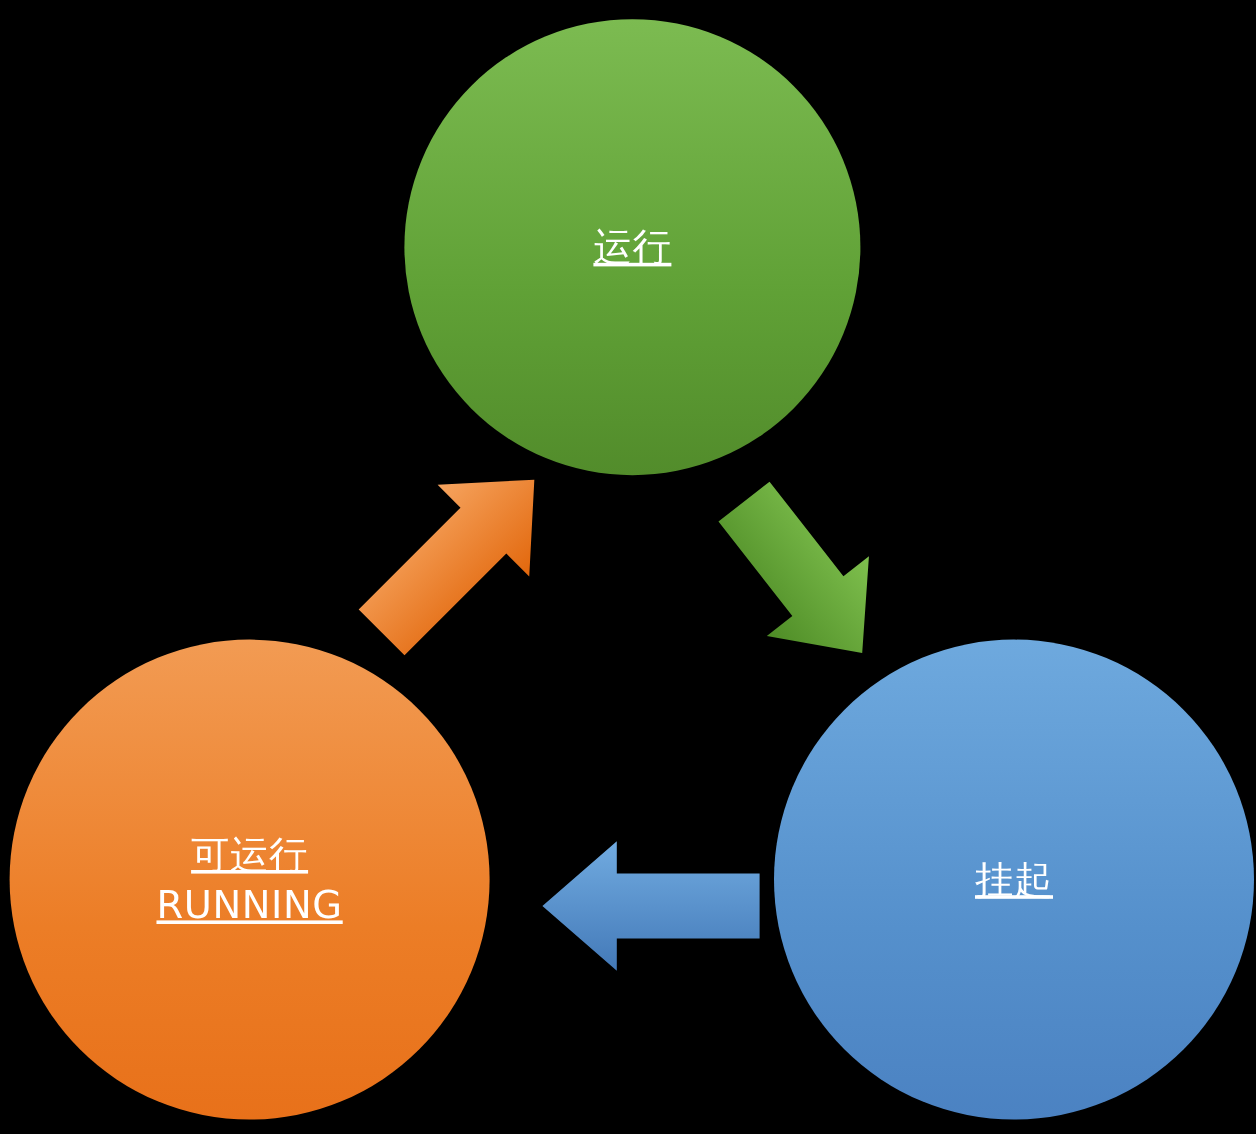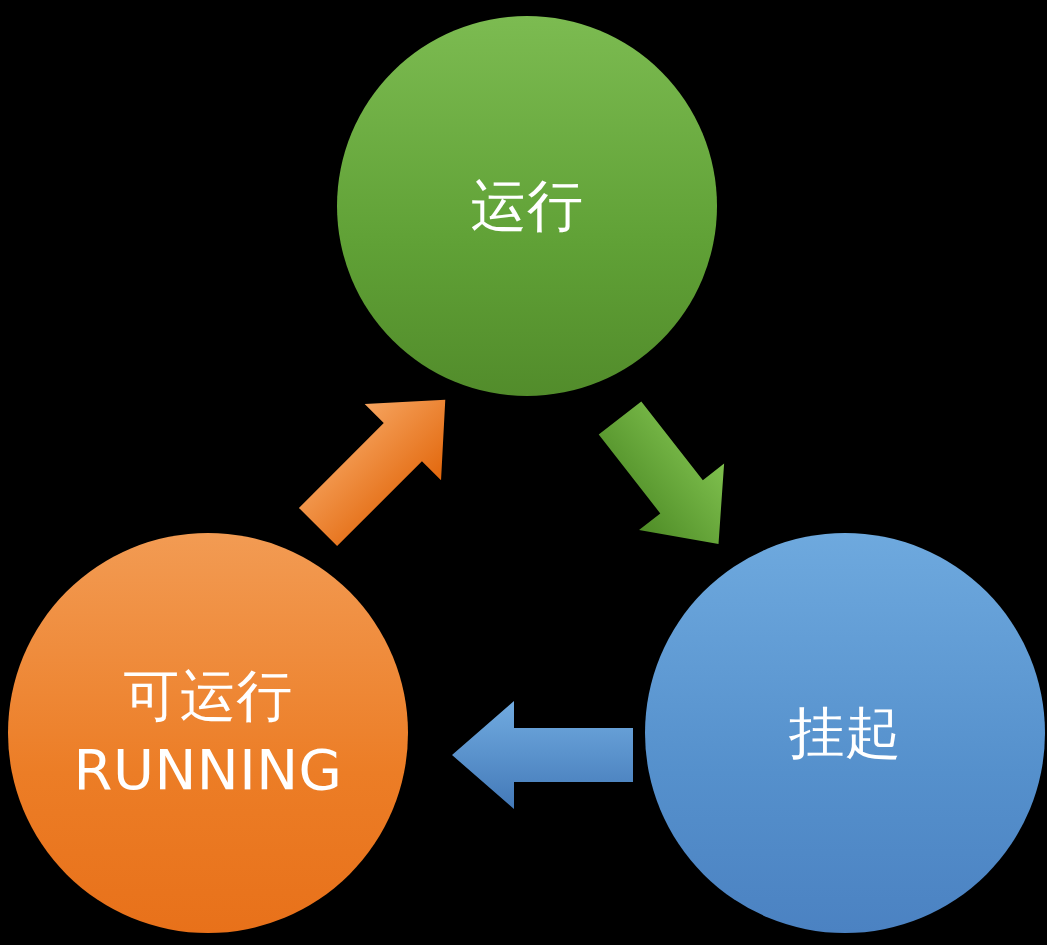--- a/index.html
+++ b/index.html
@@ -25,24 +25,25 @@
   .node {
     position: absolute;
     border-radius: 50%;
     display: flex;
     align-items: center;
     justify-content: center;
     text-align: center;
     color: #ffffff;
   }
   .node .label {
-    font-size: 56px;
+    font-size: 32px;
     line-height: 1.32;
     font-weight: 400;
     letter-spacing: 0.5px;
+    text-decoration: underline;
   }
   .node-running {
     left: 337px;
     top: 16px;
     width: 380px;
     height: 380px;
     background: linear-gradient(180deg, #7cbb51 0%, #60a136 60%, #528c2b 100%);
   }
   .node-suspended {
     left: 645px;

